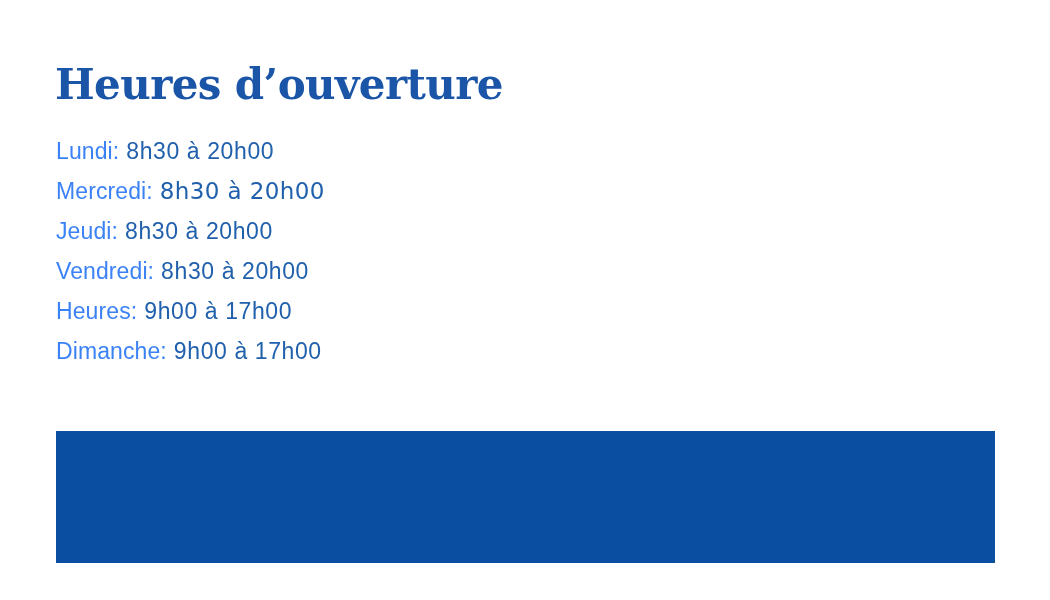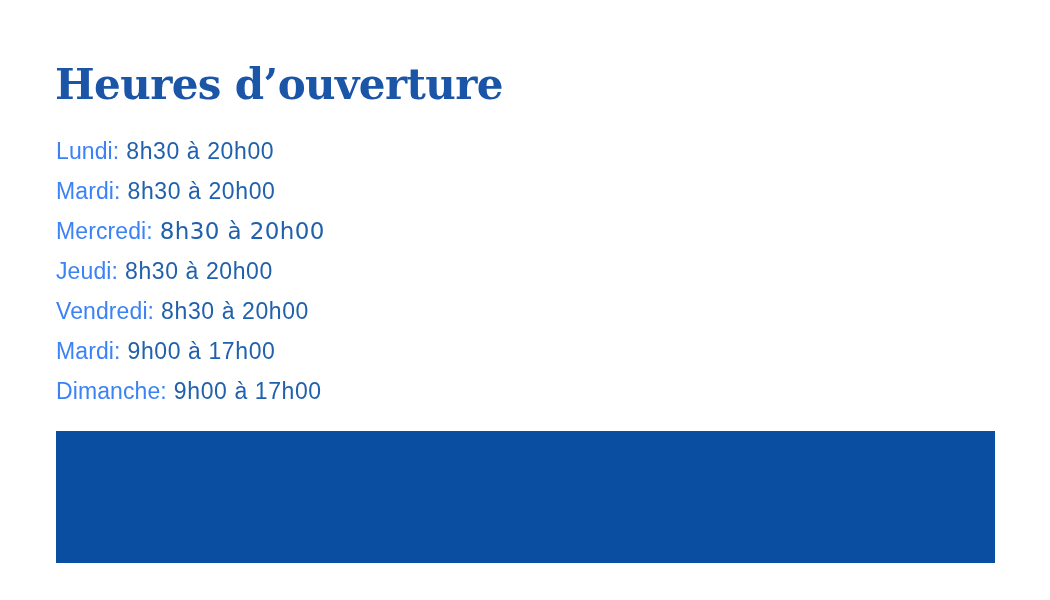--- a/index.html
+++ b/index.html
@@ -90,38 +90,35 @@
 <div class="slide">
 
   <div class="page-title">Heures d’ouverture</div>
 
   <div class="hours-list">
 
     <div class="hours-row">
       <span class="day-label">Lundi:</span><span class="day-hours">8h30  à  20h00</span>
     </div>
 
-    <div class="hours-row">
-      <span class="day-label">Mardi:</span><span class="day-hours">8h30  à  20h00</span>
-    </div>
 
     <div class="hours-row variant">
       <span class="day-label">Mercredi:</span><span class="day-hours">8h30  à  20h00</span>
     </div>
 
     <div class="hours-row">
       <span class="day-label">Jeudi:</span><span class="day-hours">8h30  à  20h00</span>
     </div>
 
     <div class="hours-row">
       <span class="day-label">Vendredi:</span><span class="day-hours">8h30  à  20h00</span>
     </div>
 
     <div class="hours-row">
-      <span class="day-label">Mardi:</span><span class="day-hours">9h00  à  17h00</span>
+      <span class="day-label">Heures:</span><span class="day-hours">9h00  à  17h00</span>
     </div>
 
     <div class="hours-row">
       <span class="day-label">Dimanche:</span><span class="day-hours">9h00  à  17h00</span>
     </div>
 
   </div>
 
   <div class="blue-banner"></div>
 

